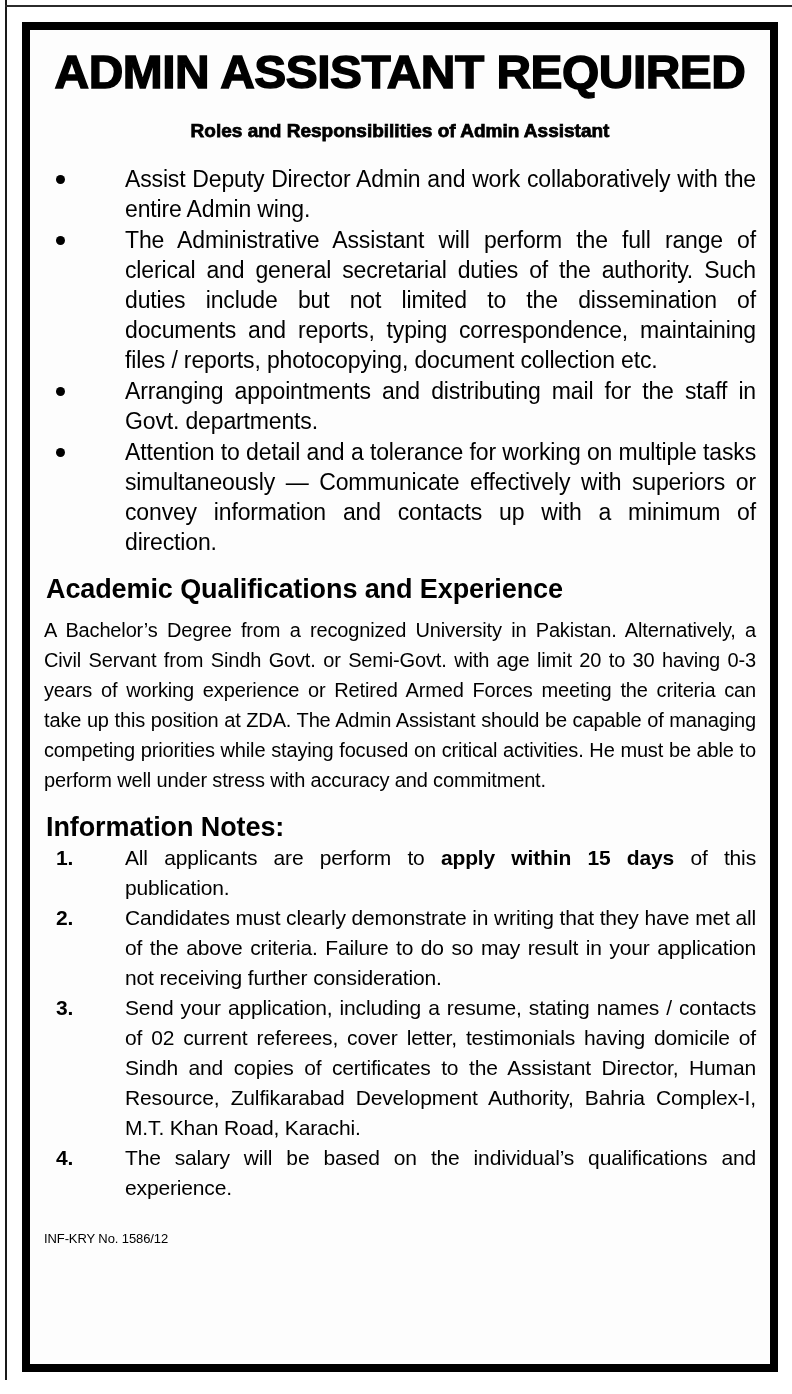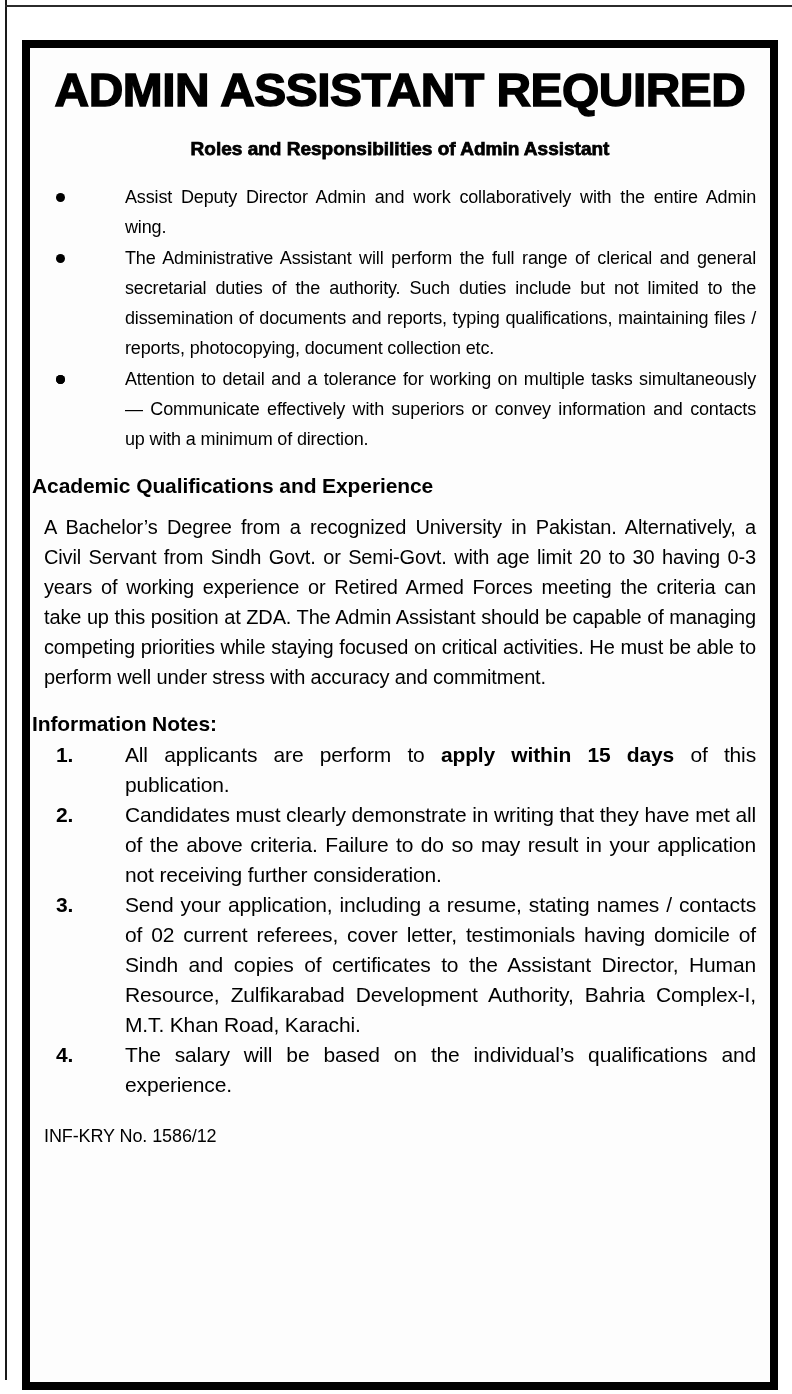--- a/index.html
+++ b/index.html
@@ -32,21 +32,21 @@
     top: 5px;
     width: 787px;
     height: 2px;
     background: #2b2b2b;
   }
 
   
   .ad-frame {
     position: absolute;
     left: 22px;
-    top: 40px;
+    top: 22px;
     width: 756px;
     height: 1350px;
     box-sizing: border-box;
     border: 8px solid #000000;
     background: #ffffff;
   }
   .ad-inner {
     position: absolute;
     left: 0; top: 0; right: 0; bottom: 0;
     background: #fdfdfd;
@@ -80,41 +80,41 @@
   
   .bullet-list {
     margin: 22px 14px 0 14px;
     padding: 0;
     list-style: none;
   }
   .bullet-item {
     position: relative;
     padding-left: 81px;
     margin-bottom: 1px;
-    font-size: 18px;
+    font-size: 23px;
     line-height: 30px;
     text-align: justify;
     text-justify: inter-word;
     letter-spacing: -0.15px;
   }
   .bullet-item .bullet-dot {
     position: absolute;
     left: 12px;
     top: 11px;
     width: 9px;
     height: 9px;
     border-radius: 50%;
     background: #000;
   }
   .bullet-item .bullet-text { display: block; }
 
   
   .section-heading {
-    margin: 18px 14px 0 2px;
-    font-size: 21px;
+    margin: 18px 14px 0 16px;
+    font-size: 27px;
     font-weight: 700;
     line-height: 28px;
     letter-spacing: -0.1px;
   }
 
   
   .body-para {
     margin: 12px 14px 0 14px;
     font-size: 20px;
     line-height: 30px;
@@ -145,21 +145,21 @@
     font-weight: 700;
     font-size: 21px;
     line-height: 30px;
   }
   .note-item .note-text { display: block; }
   .note-item b { font-weight: 700; }
 
   
   .ad-footer {
     margin: 22px 14px 0 14px;
-    font-size: 18px;
+    font-size: 13px;
     line-height: 28px;
     letter-spacing: -0.1px;
   }
 </style>
 </head>
 <body>
 
 <div class="edge-rule-left"></div>
 <div class="edge-rule-top"></div>
 
@@ -170,24 +170,25 @@
 
     <div class="ad-subtitle">Roles and Responsibilities of Admin Assistant</div>
 
     <ul class="bullet-list">
       <li class="bullet-item">
         <span class="bullet-dot"></span>
         <span class="bullet-text">Assist Deputy Director Admin and work collaboratively with the entire Admin wing.</span>
       </li>
       <li class="bullet-item">
         <span class="bullet-dot"></span>
-        <span class="bullet-text">The Administrative Assistant will perform the full range of clerical and general secretarial duties of the authority. Such duties include but not limited to the dissemination of documents and reports, typing qualifications, maintaining files / reports, photocopying, document collection etc.</span>
-      </li>
-      <li class="bullet-item">
-        <span class="bullet-dot"></span>
+        <span class="bullet-text">The Administrative Assistant will perform the full range of clerical and general secretarial duties of the authority. Such duties include but not limited to the dissemination of documents and reports, typing correspondence, maintaining files / reports, photocopying, document collection etc.</span>
+      </li>
+      <li class="bullet-item">
+        <span class="bullet-dot"></span>
+        <span class="bullet-text">Arranging appointments and distributing mail for the staff in Govt. departments.</span>
       </li>
       <li class="bullet-item">
         <span class="bullet-dot"></span>
         <span class="bullet-text">Attention to detail and a tolerance for working on multiple tasks simultaneously — Communicate effectively with superiors or convey information and contacts up with a minimum of direction.</span>
       </li>
     </ul>
 
     <div class="section-heading">Academic Qualifications and Experience</div>
 
     <div class="body-para">A Bachelor’s Degree from a recognized University in Pakistan. Alternatively, a Civil Servant from Sindh Govt. or Semi-Govt. with age limit 20 to 30 having 0-3 years of working experience or Retired Armed Forces meeting the criteria can take up this position at ZDA. The Admin Assistant should be capable of managing competing priorities while staying focused on critical activities. He must be able to perform well under stress with accuracy and commitment.</div>

